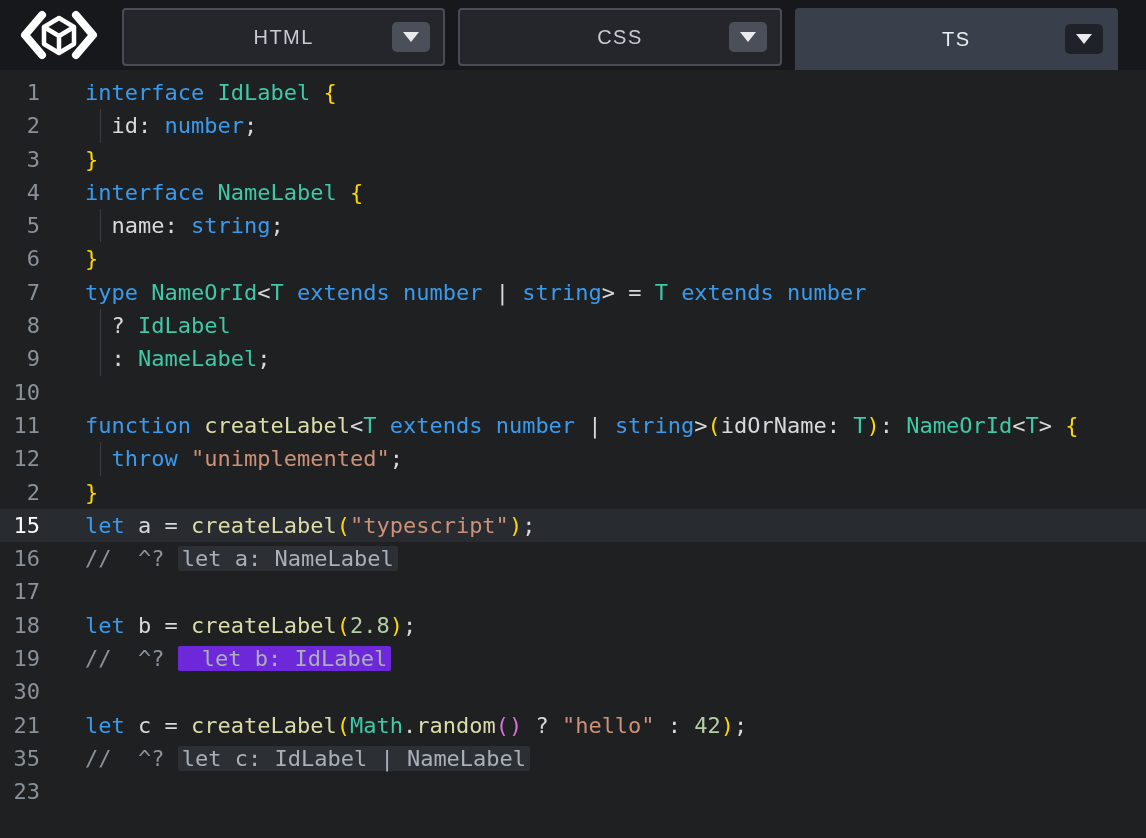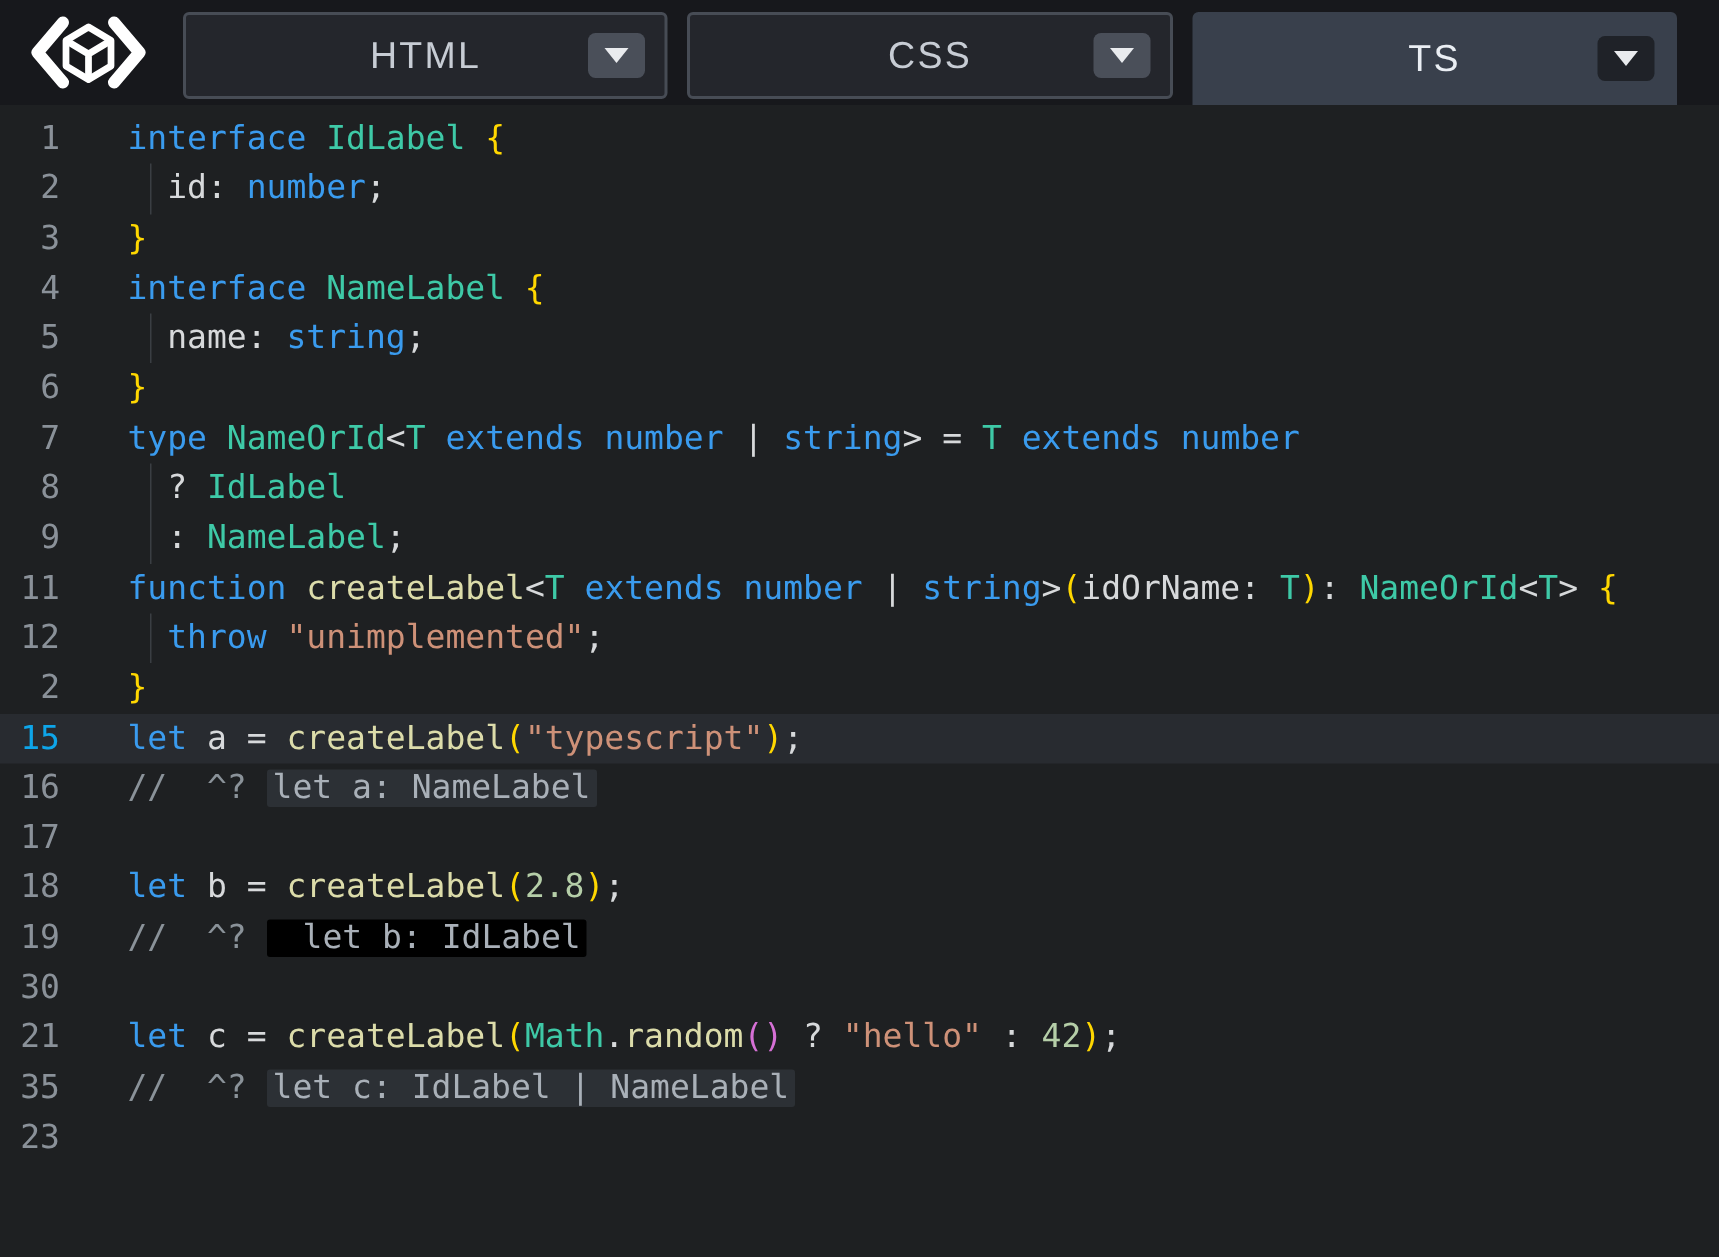--- a/index.html
+++ b/index.html
@@ -6,39 +6,39 @@
   html,body { width:1146px; height:838px; overflow:hidden; }
   body { background:#1e2022; font-family:"Liberation Sans", sans-serif; }
 
   
   .header { height:70px; background:#17181c; display:flex; align-items:stretch; }
   .logo-box { width:117px; display:flex; align-items:center; justify-content:center; cursor:pointer; }
   .tabs { flex:1; display:flex; gap:13px; padding:8px 28px 0 5px; align-items:flex-start; }
   .tab { position:relative; flex:1; height:58px; background:#24262c; border:2px solid #474c55;
          border-radius:4px; display:flex; align-items:center; justify-content:center; cursor:pointer; }
   .tab.active { height:62px; background:#39404c; border-color:#39404c; border-radius:4px 4px 0 0; }
-  .tab-label { font-size:25px; color:#c7ccd4; letter-spacing:1.5px; }
+  .tab-label { font-size:20px; color:#c7ccd4; letter-spacing:1.5px; }
   .tab.active .tab-label { color:#eaeef3; }
   .tab-dd { position:absolute; right:13px; top:50%; transform:translateY(-50%);
             width:38px; height:30px; background:#4a4f59; border-radius:5px;
             display:flex; align-items:center; justify-content:center; cursor:pointer; }
   .tab.active .tab-dd { background:#1f2228; }
   .tri { width:0; height:0; border-left:8px solid transparent; border-right:8px solid transparent;
          border-top:10px solid #e9ebee; }
 
   
   .editor { padding-top:6px; height:768px; overflow:hidden; cursor:text; }
   .line { display:flex; line-height:33.3px; font-family:"DejaVu Sans Mono", monospace;
           font-size:22px; white-space:pre; }
   .ln { width:40px; text-align:right; color:#8a9199; flex-shrink:0; user-select:none; }
   .code { padding-left:45px; position:relative; flex:1; }
   .code.guide::before { content:""; position:absolute; left:60px; top:0; bottom:0;
                         width:1px; background:#3a3e43; }
   .line.current { background:#282b30; }
-  .line.current .ln { color:#0ea5e9; }
+  .line.current .ln { color:#ffffff; }
   .qr { padding:0 4px; border-radius:2px; }
 </style>
 </head>
 <body>
 
 <div class="header">
   <div class="logo-box">
     <svg width="80" height="54" viewBox="0 0 78 54">
       <polyline points="22,7 5,27 22,47" fill="none" stroke="#ffffff" stroke-width="8" stroke-linecap="round" stroke-linejoin="round"></polyline>
       <polyline points="56,7 73,27 56,47" fill="none" stroke="#ffffff" stroke-width="8" stroke-linecap="round" stroke-linejoin="round"></polyline>
@@ -73,25 +73,26 @@
 <div class="editor">
     <div class="line"><span class="ln">1</span><span class="code"><span style="color: rgb(58, 155, 238);">interface </span><span style="color: rgb(62, 201, 167);">IdLabel </span><span style="color: rgb(255, 215, 0);">{</span></span></div>
     <div class="line"><span class="ln">2</span><span class="code guide"><span style="color: rgb(215, 217, 219);">  id: </span><span style="color: rgb(58, 155, 238);">number</span><span style="color: rgb(215, 217, 219);">;</span></span></div>
     <div class="line"><span class="ln">3</span><span class="code"><span style="color: rgb(255, 215, 0);">}</span></span></div>
     <div class="line"><span class="ln">4</span><span class="code"><span style="color: rgb(58, 155, 238);">interface </span><span style="color: rgb(62, 201, 167);">NameLabel </span><span style="color: rgb(255, 215, 0);">{</span></span></div>
     <div class="line"><span class="ln">5</span><span class="code guide"><span style="color: rgb(215, 217, 219);">  name: </span><span style="color: rgb(58, 155, 238);">string</span><span style="color: rgb(215, 217, 219);">;</span></span></div>
     <div class="line"><span class="ln">6</span><span class="code"><span style="color: rgb(255, 215, 0);">}</span></span></div>
     <div class="line"><span class="ln">7</span><span class="code"><span style="color: rgb(58, 155, 238);">type </span><span style="color: rgb(62, 201, 167);">NameOrId</span><span style="color: rgb(215, 217, 219);">&lt;</span><span style="color: rgb(62, 201, 167);">T </span><span style="color: rgb(58, 155, 238);">extends </span><span style="color: rgb(58, 155, 238);">number</span><span style="color: rgb(215, 217, 219);"> | </span><span style="color: rgb(58, 155, 238);">string</span><span style="color: rgb(215, 217, 219);">&gt; = </span><span style="color: rgb(62, 201, 167);">T </span><span style="color: rgb(58, 155, 238);">extends </span><span style="color: rgb(58, 155, 238);">number</span></span></div>
     <div class="line"><span class="ln">8</span><span class="code guide"><span style="color: rgb(215, 217, 219);">  ? </span><span style="color: rgb(62, 201, 167);">IdLabel</span></span></div>
     <div class="line"><span class="ln">9</span><span class="code guide"><span style="color: rgb(215, 217, 219);">  : </span><span style="color: rgb(62, 201, 167);">NameLabel</span><span style="color: rgb(215, 217, 219);">;</span></span></div>
+    <div class="line"><span class="ln">10</span><span class="code"></span></div>
     <div class="line"><span class="ln">11</span><span class="code"><span style="color: rgb(58, 155, 238);">function </span><span style="color: rgb(220, 220, 170);">createLabel</span><span style="color: rgb(215, 217, 219);">&lt;</span><span style="color: rgb(62, 201, 167);">T </span><span style="color: rgb(58, 155, 238);">extends </span><span style="color: rgb(58, 155, 238);">number</span><span style="color: rgb(215, 217, 219);"> | </span><span style="color: rgb(58, 155, 238);">string</span><span style="color: rgb(215, 217, 219);">&gt;</span><span style="color: rgb(255, 215, 0);">(</span><span style="color: rgb(215, 217, 219);">idOrName: </span><span style="color: rgb(62, 201, 167);">T</span><span style="color: rgb(255, 215, 0);">)</span><span style="color: rgb(215, 217, 219);">: </span><span style="color: rgb(62, 201, 167);">NameOrId</span><span style="color: rgb(215, 217, 219);">&lt;</span><span style="color: rgb(62, 201, 167);">T</span><span style="color: rgb(215, 217, 219);">&gt; </span><span style="color: rgb(255, 215, 0);">{</span></span></div>
     <div class="line"><span class="ln">12</span><span class="code guide"><span style="color: rgb(215, 217, 219);">  </span><span style="color: rgb(58, 155, 238);">throw </span><span style="color: rgb(206, 145, 120);">"unimplemented"</span><span style="color: rgb(215, 217, 219);">;</span></span></div>
     <div class="line"><span class="ln">2</span><span class="code"><span style="color: rgb(255, 215, 0);">}</span></span></div>
     <div class="line current"><span class="ln">15</span><span class="code"><span style="color: rgb(58, 155, 238);">let </span><span style="color: rgb(215, 217, 219);">a = </span><span style="color: rgb(220, 220, 170);">createLabel</span><span style="color: rgb(255, 215, 0);">(</span><span style="color: rgb(206, 145, 120);">"typescript"</span><span style="color: rgb(255, 215, 0);">)</span><span style="color: rgb(215, 217, 219);">;</span></span></div>
     <div class="line"><span class="ln">16</span><span class="code"><span style="color: rgb(138, 146, 153);">//  ^? </span><span class="qr" style="color: rgb(169, 176, 184); background: rgb(44, 48, 53);">let a: NameLabel</span></span></div>
     <div class="line"><span class="ln">17</span><span class="code"></span></div>
     <div class="line"><span class="ln">18</span><span class="code"><span style="color: rgb(58, 155, 238);">let </span><span style="color: rgb(215, 217, 219);">b = </span><span style="color: rgb(220, 220, 170);">createLabel</span><span style="color: rgb(255, 215, 0);">(</span><span style="color: rgb(181, 206, 168);">2.8</span><span style="color: rgb(255, 215, 0);">)</span><span style="color: rgb(215, 217, 219);">;</span></span></div>
-    <div class="line"><span class="ln">19</span><span class="code"><span style="color: rgb(138, 146, 153);">//  ^? </span><span class="qr" style="color: rgb(169, 176, 184); background: #000000; padding-left: 24px;">let b: IdLabel</span></span></div>
+    <div class="line"><span class="ln">19</span><span class="code"><span style="color: rgb(138, 146, 153);">//  ^? </span><span class="qr" style="color: rgb(169, 176, 184); background: #6d28d9; padding-left: 24px;">let b: IdLabel</span></span></div>
     <div class="line"><span class="ln">30</span><span class="code"></span></div>
     <div class="line"><span class="ln">21</span><span class="code"><span style="color: rgb(58, 155, 238);">let </span><span style="color: rgb(215, 217, 219);">c = </span><span style="color: rgb(220, 220, 170);">createLabel</span><span style="color: rgb(255, 215, 0);">(</span><span style="color: rgb(62, 201, 167);">Math</span><span style="color: rgb(215, 217, 219);">.</span><span style="color: rgb(220, 220, 170);">random</span><span style="color: rgb(214, 112, 214);">(</span><span style="color: rgb(214, 112, 214);">)</span><span style="color: rgb(215, 217, 219);"> ? </span><span style="color: rgb(206, 145, 120);">"hello"</span><span style="color: rgb(215, 217, 219);"> : </span><span style="color: rgb(181, 206, 168);">42</span><span style="color: rgb(255, 215, 0);">)</span><span style="color: rgb(215, 217, 219);">;</span></span></div>
     <div class="line"><span class="ln">35</span><span class="code"><span style="color: rgb(138, 146, 153);">//  ^? </span><span class="qr" style="color: rgb(169, 176, 184); background: rgb(44, 48, 53);">let c: IdLabel | NameLabel</span></span></div>
     <div class="line"><span class="ln">23</span><span class="code"></span></div>
   </div>
 
 </body></html>

